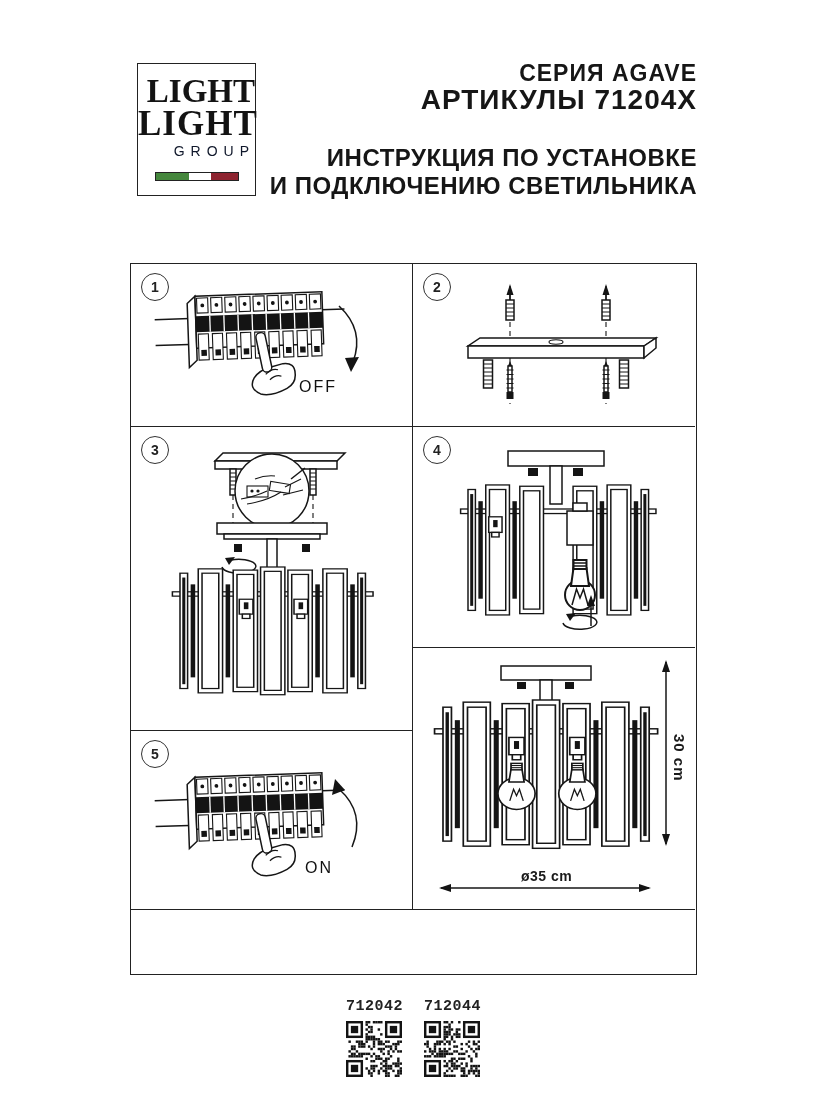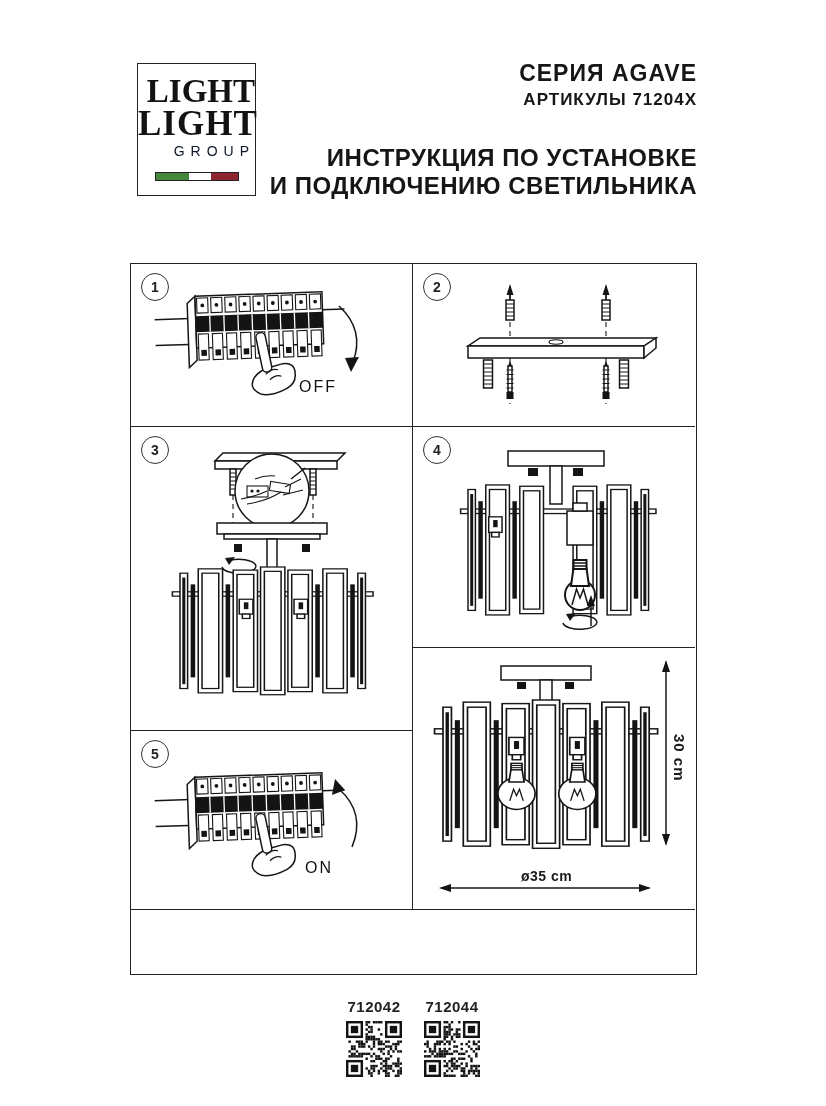--- a/index.html
+++ b/index.html
@@ -12,21 +12,21 @@
            font-size:33px;line-height:31px;letter-spacing:0px;color:#131313;}
   .logo-l2{font-family:"Liberation Serif",serif;font-weight:700;font-size:35px;
            line-height:33px;letter-spacing:1px;color:#131313;}
   .logo-l3{font-size:14px;letter-spacing:6px;color:#0f172a;margin-top:3px;margin-left:5px;}
   .flag{position:absolute;left:17px;bottom:14px;width:82px;height:7px;
         border:1px solid #222;display:flex;}
   .flag span{height:100%;}
   
   .hdr{position:absolute;right:129px;text-align:right;font-weight:700;color:#161616;}
   .hdr-series{top:60px;font-size:23px;letter-spacing:1px;}
-  .hdr-articles{top:90px;font-size:17px;letter-spacing:1px;}
+  .hdr-articles{top:84px;font-size:28px;letter-spacing:1px;}
   .hdr-t1{top:144px;font-size:24px;letter-spacing:.5px;}
   .hdr-t2{top:172px;font-size:24px;letter-spacing:.5px;}
   
   .grid{position:absolute;left:130px;top:263px;width:567px;height:712px;
         border:1.5px solid #222;box-sizing:border-box;}
   .panel{position:absolute;box-sizing:border-box;}
   .p1{left:0;top:0;width:282px;height:163px;border-right:1.5px solid #222;border-bottom:1.5px solid #222;}
   .p2{left:282px;top:0;width:282px;height:163px;border-bottom:1.5px solid #222;}
   .p3{left:0;top:163px;width:282px;height:304px;border-right:1.5px solid #222;border-bottom:1.5px solid #222;}
   .p4{left:282px;top:163px;width:282px;height:221px;border-bottom:1.5px solid #222;}
@@ -42,21 +42,21 @@
   .st{stroke:#161616;stroke-width:1.5;fill:none;}
   .dash{stroke:#161616;stroke-width:1.1;fill:none;stroke-dasharray:5 4;}
   .biglabel{position:absolute;font-size:16px;font-weight:500;letter-spacing:2px;color:#111;}
   .dim-v{position:absolute;left:258px;top:86px;writing-mode:vertical-rl;
          font-size:15px;font-weight:700;letter-spacing:1px;}
   .dim-h{position:absolute;left:86px;top:220px;width:95px;text-align:center;
          font-size:14px;font-weight:700;letter-spacing:.5px;}
   .note-line{position:absolute;left:18px;font-size:13.5px;color:#151515;}
   
   .fa{position:absolute;top:998px;width:56px;text-align:center;font-size:15px;
-      font-weight:700;letter-spacing:.5px;color:#222;}
+      font-weight:700;letter-spacing:.5px;color:#222;font-family:Liberation Mono, monospace;}
   .fa1{left:346px;} .fa2{left:424px;}
   .qr{position:absolute;top:1021px;width:56px;height:56px;}
   .qr1{left:346px;} .qr2{left:424px;}
 </style>
 </head>
 <body>
 
 <div class="page">
 
   <div class="logo-box">

